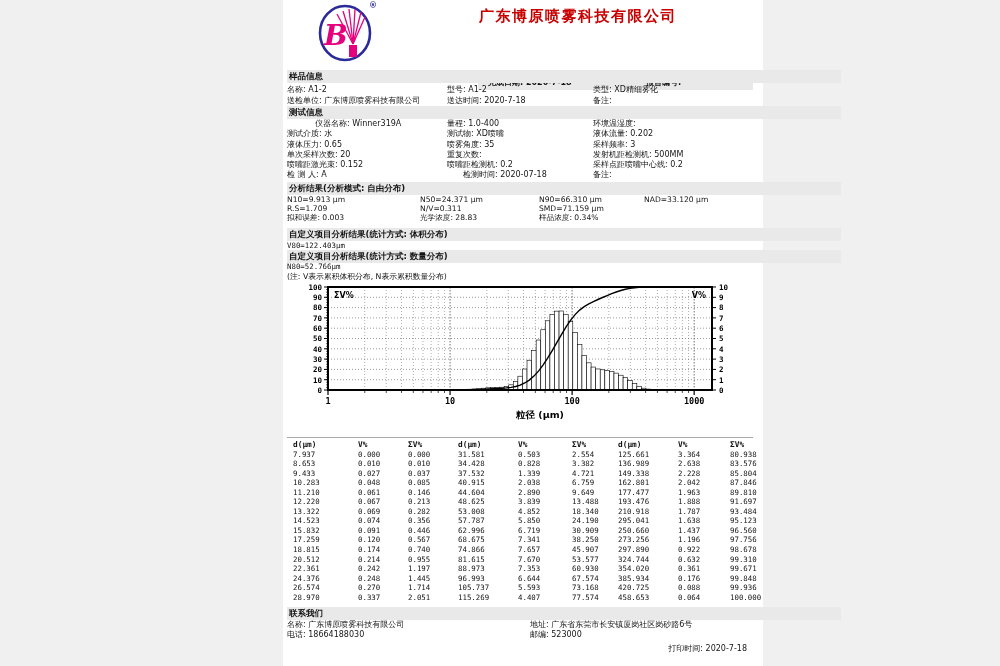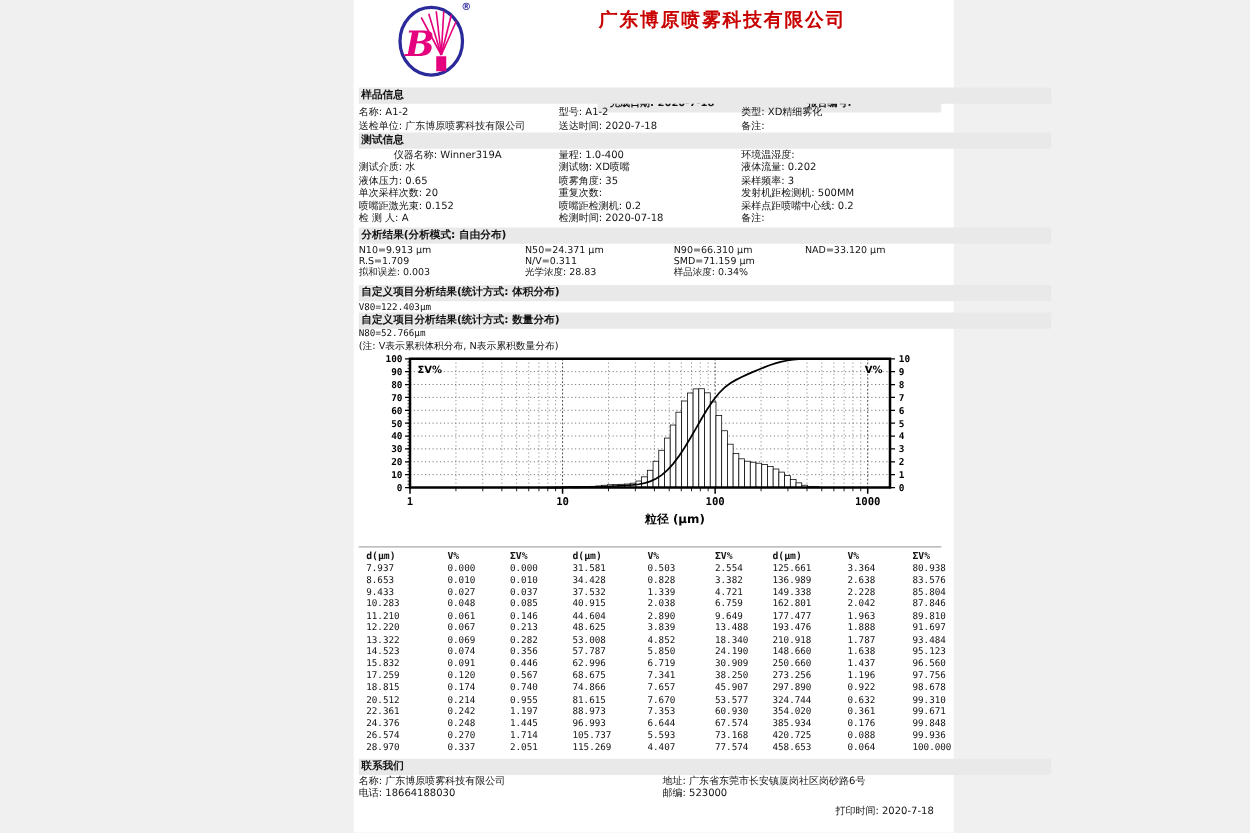--- a/index.html
+++ b/index.html
@@ -97,21 +97,21 @@
         <span style="left: 164px;">重复次数:</span>
         <span style="left: 310px;">发射机距检测机: 500MM</span>
       </div>
       <div class="irow">
         <span style="left: 4px;">喷嘴距激光束: 0.152</span>
         <span style="left: 164px;">喷嘴距检测机: 0.2</span>
         <span style="left: 310px;">采样点距喷嘴中心线: 0.2</span>
       </div>
       <div class="irow">
         <span style="left: 4px;">检 测 人: A</span>
-        <span style="left: 164px;">检测时间: 2020-07-18</span>
+        <span style="left: 180px;">检测时间: 2020-07-18</span>
         <span style="left: 310px;">备注:</span>
       </div>
     </div>
 
   <div class="band" style="top:182px">分析结果(分析模式: 自由分布)</div>
   <div class="rows" id="analysis-rows" style="top:195px">
       <div class="irow">
         <span style="left: 4px;">N10=9.913 μm</span>
         <span style="left: 137px;">N50=24.371 μm</span>
         <span style="left: 256px;">N90=66.310 μm</span>
@@ -417,21 +417,21 @@
       <span>18.340</span>
       <span>210.918</span>
       <span>1.787</span>
       <span>93.484</span>
       <span>14.523</span>
       <span>0.074</span>
       <span>0.356</span>
       <span>57.787</span>
       <span>5.850</span>
       <span>24.190</span>
-      <span>148.660</span>
+      <span>295.041</span>
       <span>1.638</span>
       <span>95.123</span>
       <span>15.832</span>
       <span>0.091</span>
       <span>0.446</span>
       <span>62.996</span>
       <span>6.719</span>
       <span>30.909</span>
       <span>250.660</span>
       <span>1.437</span>

